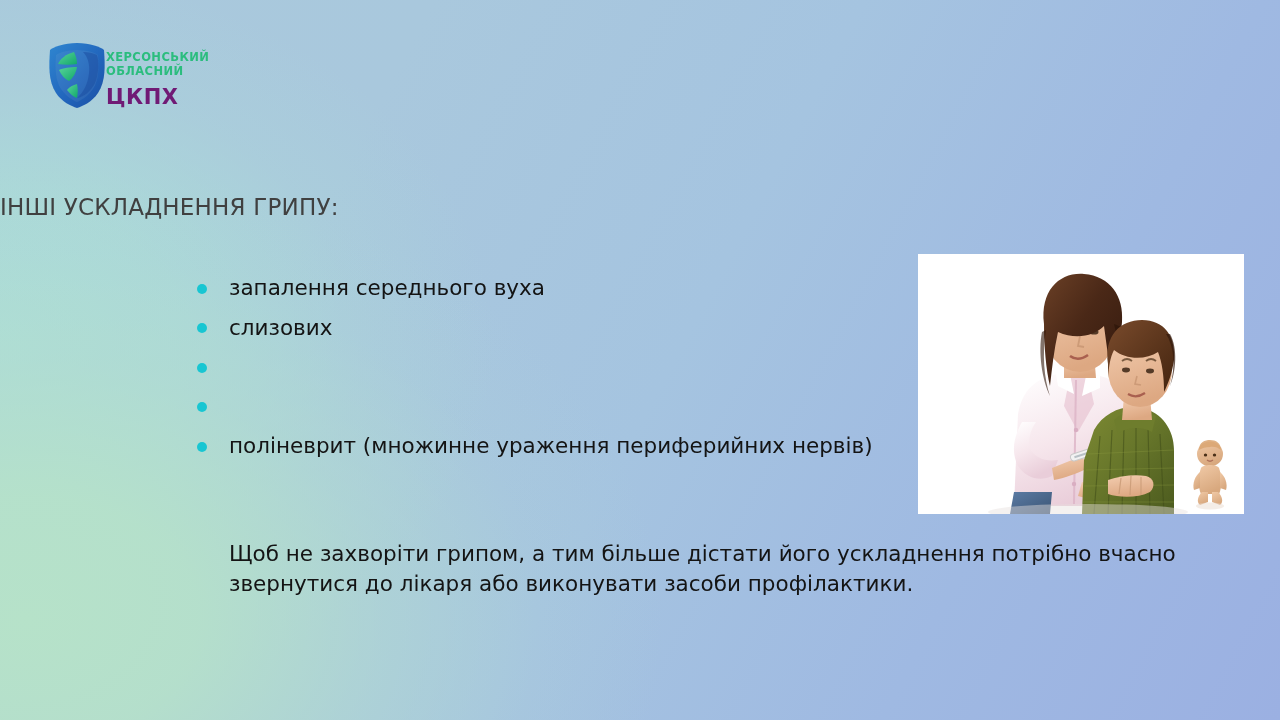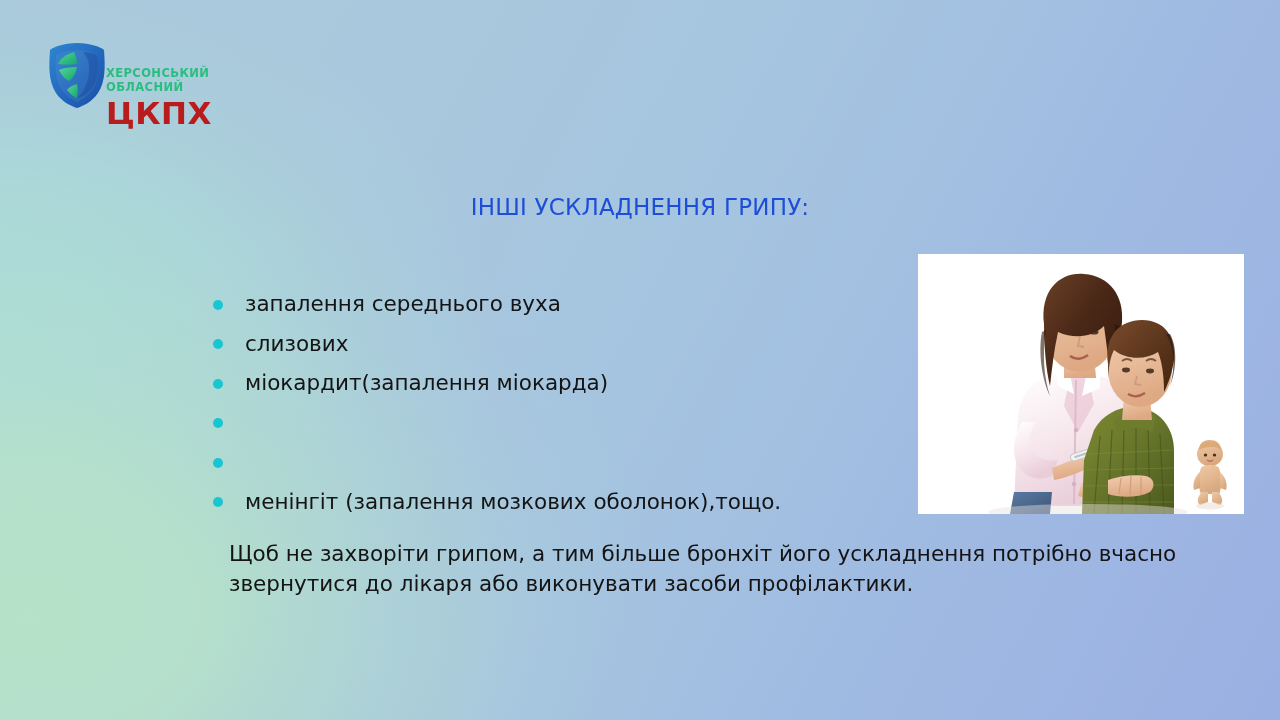--- a/index.html
+++ b/index.html
@@ -43,53 +43,52 @@
   }
   .logo-line1, .logo-line2 {
     font-family: "DejaVu Sans", "Liberation Sans", sans-serif;
     font-weight: bold;
     font-size: 11.5px;
     letter-spacing: 0.4px;
     color: #2bbd7e;
     line-height: 13.5px;
     white-space: nowrap;
   }
-  .logo-line1 { margin-top: 29px; }
+  .logo-line1 { margin-top: 13px; }
   .logo-abbr {
     font-family: "DejaVu Sans", "Liberation Sans", sans-serif;
     font-weight: bold;
-    font-size: 31px;
+    font-size: 21px;
     letter-spacing: 0.5px;
-    color: #b91c1c;
+    color: #701a75;
     line-height: 34px;
     margin-top: 2px;
     white-space: nowrap;
   }
 
   
   .slide-title {
     position: absolute;
     left: 0;
     top: 194px;
     width: 1280px;
-    text-align: center;
     font-family: "DejaVu Sans", "Liberation Sans", sans-serif;
     font-size: 23px;
     letter-spacing: 0.2px;
-    color: #1d4ed8;
+    color: #404040;
     white-space: nowrap;
   }
 
   
   .bullet-list {
     position: absolute;
     left: 196px;
     top: 268px;
     width: 1000px;
-    margin: 16px;
+    margin: 0;
     padding: 0;
     list-style: none;
   }
   .bullet-item {
     position: relative;
     padding-left: 33px;
     height: 39.5px;
     line-height: 39.5px;
     font-family: "DejaVu Sans", "Liberation Sans", sans-serif;
     font-size: 21.5px;
@@ -172,35 +171,31 @@
   <li class="bullet-item">
     <span class="bullet-dot"></span>
     <span>запалення середнього вуха</span>
   </li>
   <li class="bullet-item">
     <span class="bullet-dot"></span>
     <span>слизових</span>
   </li>
   <li class="bullet-item">
     <span class="bullet-dot"></span>
-    <span>міокардит(запалення міокарда)</span>
-  </li>
-  <li class="bullet-item">
-    <span class="bullet-dot"></span>
-  </li>
-  <li class="bullet-item">
-    <span class="bullet-dot"></span>
-  </li>
-  <li class="bullet-item">
-    <span class="bullet-dot"></span>
-    <span>менінгіт (запалення мозкових оболонок),тощо.</span>
+  </li>
+  <li class="bullet-item">
+    <span class="bullet-dot"></span>
+  </li>
+  <li class="bullet-item">
+    <span class="bullet-dot"></span>
+    <span>поліневрит (множинне ураження периферийних нервів)</span>
   </li>
 </ul>
 
-<p class="closing">   Щоб не захворіти грипом, а тим більше бронхіт його ускладнення потрібно вчасно звернутися до лікаря або виконувати засоби профілактики.</p>
+<p class="closing">   Щоб не захворіти грипом, а тим більше дістати його ускладнення потрібно вчасно звернутися до лікаря або виконувати засоби профілактики.</p>
 
 <div class="photo-frame">
   <svg width="326" height="260" viewBox="0 0 326 260" xmlns="http://www.w3.org/2000/svg">
     <defs>
       <linearGradient id="hairW" x1="0" y1="0" x2="1" y2="1">
         <stop offset="0%" stop-color="#6b4026"></stop>
         <stop offset="45%" stop-color="#4a2817"></stop>
         <stop offset="100%" stop-color="#33190d"></stop>
       </linearGradient>
       <linearGradient id="hairB" x1="0" y1="0" x2="1" y2="1">

